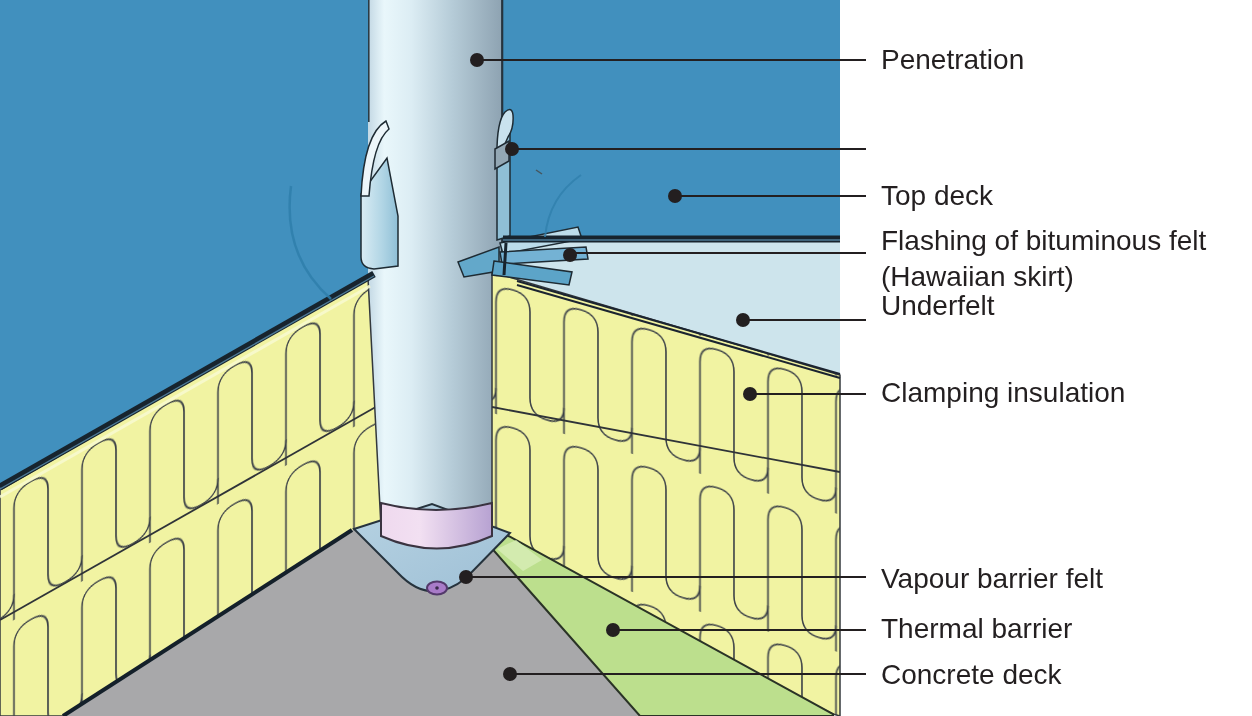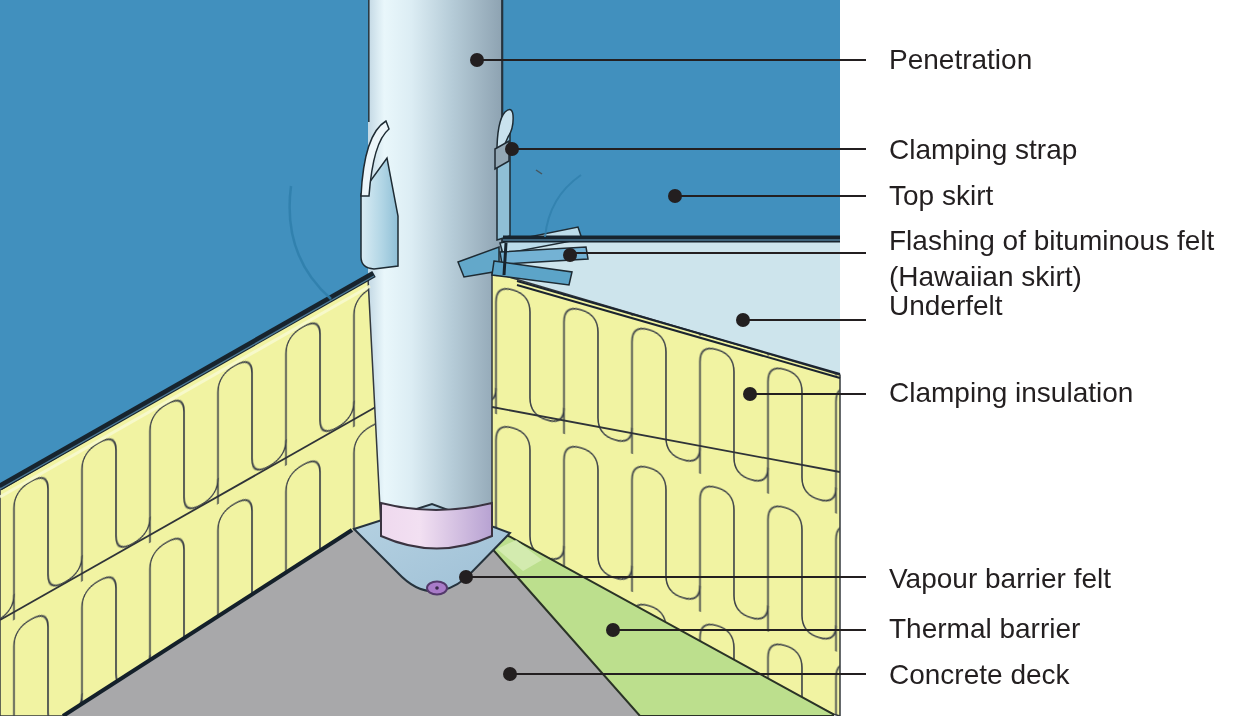--- a/index.html
+++ b/index.html
@@ -1,21 +1,21 @@
 <!DOCTYPE html>
 <html><head>
 <meta charset="utf-8">
 <style>
   html,body{margin:0;padding:0;background:#fff;}
   .wrap{position:relative;width:1252px;height:716px;overflow:hidden;background:#fff;
         font-family:"Liberation Sans", sans-serif;}
   .wrap svg{position:absolute;left:0;top:0;}
   .labels{position:absolute;left:0;top:0;width:100%;height:100%;pointer-events:none;}
   .lbl{position:absolute;left:881px;color:#231F20;font-size:28px;line-height:36px;
-       white-space:nowrap;margin-left:8px;}
+       white-space:nowrap;}
   .lbl.multi{white-space:normal;width:345px;}
 </style>
 </head>
 <body>
 
 <div class="wrap">
 <svg width="1252" height="716" viewBox="0 0 1252 716">
   <defs>
     <linearGradient id="pipeGrad" x1="0" y1="0" x2="1" y2="0">
       <stop offset="0" stop-color="#C3D8E4"></stop>
@@ -153,22 +153,21 @@
     <circle cx="743" cy="320" r="7"></circle>
     <circle cx="750" cy="394" r="7"></circle>
     <circle cx="466" cy="577" r="7"></circle>
     <circle cx="613" cy="630" r="7"></circle>
     <circle cx="510" cy="674" r="7"></circle>
   </g>
 </svg>
 
 <div class="labels">
   <div class="lbl" style="top:42px">Penetration</div>
-  <div class="lbl" style="top:132px">Clamping strap</div>
-  <div class="lbl" style="top:178px">Top skirt</div>
+  <div class="lbl" style="top:178px">Top deck</div>
   <div class="lbl multi" style="top:223px">Flashing of bituminous felt (Hawaiian skirt)</div>
   <div class="lbl" style="top:288px">Underfelt</div>
   <div class="lbl" style="top:375px">Clamping insulation</div>
   <div class="lbl" style="top:561px">Vapour barrier felt</div>
   <div class="lbl" style="top:611px">Thermal barrier</div>
   <div class="lbl" style="top:657px">Concrete deck</div>
 </div>
 </div>
 
 </body></html>

